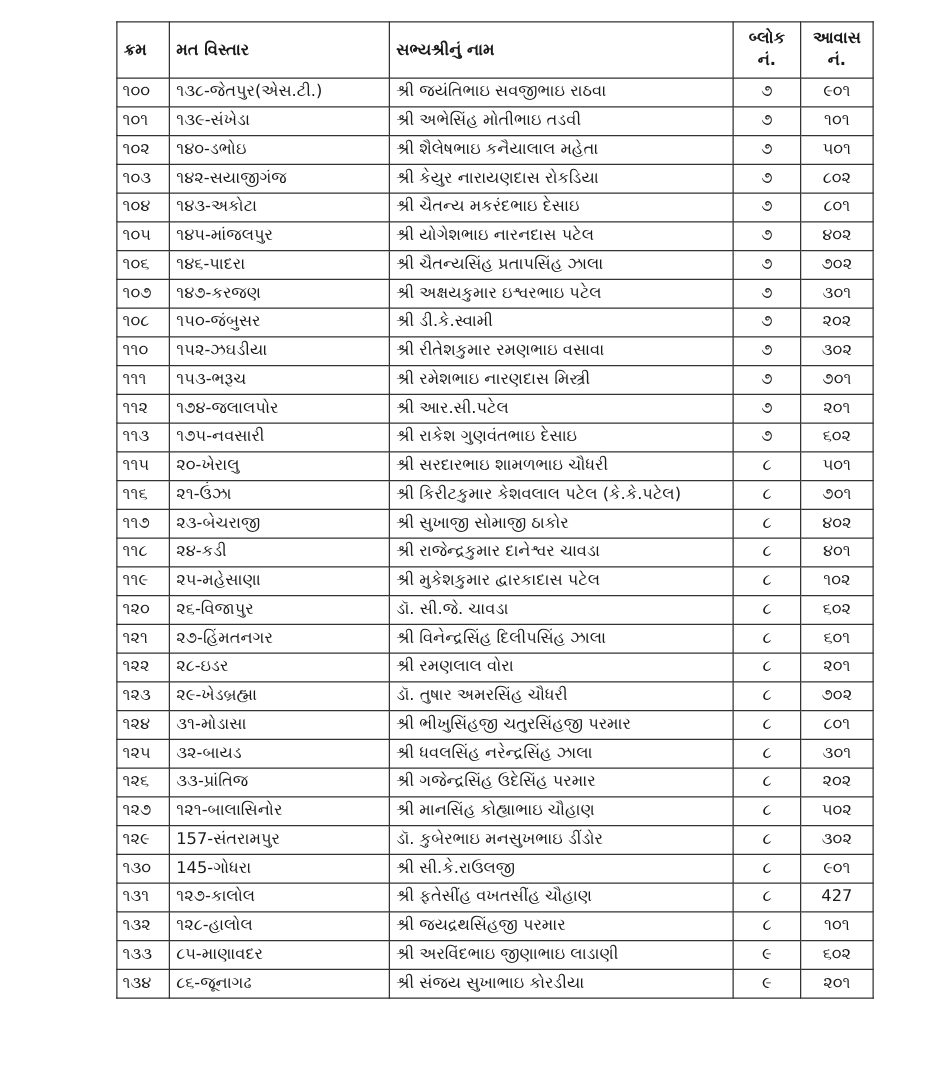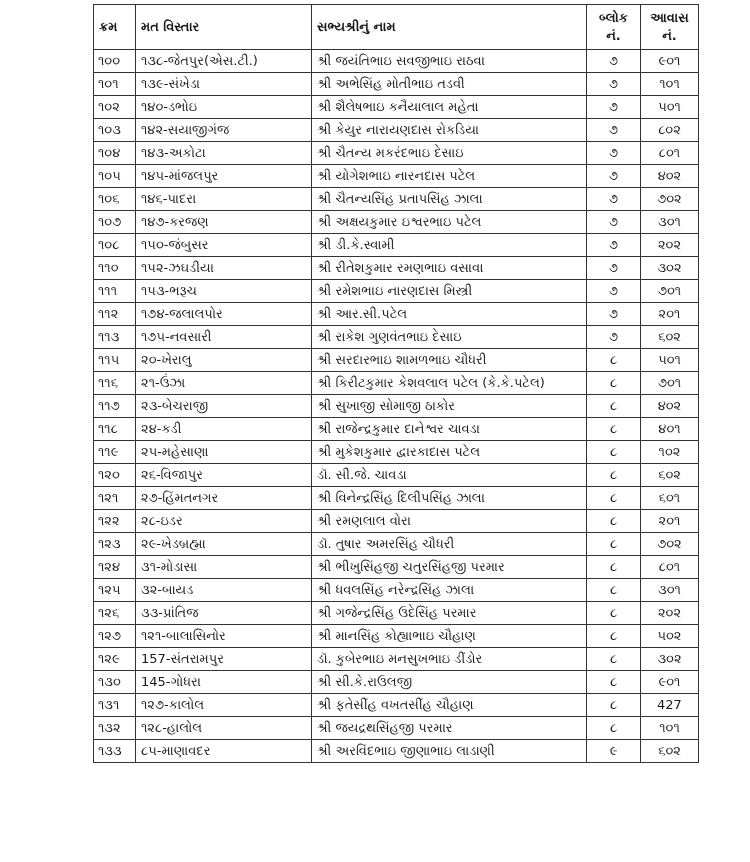--- a/index.html
+++ b/index.html
@@ -1,18 +1,18 @@
 <!DOCTYPE html>
 <html><head>
 <meta charset="utf-8">
 <style>
   html, body { margin: 0; padding: 0; background: #ffffff; }
   body { width: 750px; height: 862px; position: relative; overflow: hidden;
          font-family: "DejaVu Sans", "Liberation Sans", sans-serif; color: #1a1a1a; }
-  table { position: absolute; left: 93px; top: 4px; border-collapse: collapse;
+  table { position: absolute; left: 93px; top: 17px; border-collapse: collapse;
           table-layout: fixed; width: 605px; }
   col.c1 { width: 42px; } col.c2 { width: 176px; } col.c3 { width: 275px; }
   col.c4 { width: 54px; } col.c5 { width: 58px; }
   th, td { border: 1px solid #333; padding: 0 5px; font-size: 13px;
            white-space: nowrap; overflow: hidden; }
   thead th { height: 44px; font-weight: bold; text-align: left; vertical-align: middle; }
   thead th.center { text-align: center; line-height: 18px; margin-left: 12px; }
   tbody td { height: 22px; line-height: 22px; }
   td.center { text-align: center; }
   td.num { padding-left: 4px; margin-top: 48px; }
@@ -254,14 +254,21 @@
         <td class="center">૮</td>
         <td class="center">૧૦૧</td>
       </tr>
       <tr>
         <td class="num">૧૩૩</td>
         <td>૮૫-માણાવદર</td>
         <td>શ્રી અરવિંદભાઇ જીણાભાઇ લાડાણી</td>
         <td class="center">૯</td>
         <td class="center">૬૦૨</td>
       </tr>
+      <tr>
+        <td class="num">૧૩૪</td>
+        <td>૮૬-જૂનાગઢ</td>
+        <td>શ્રી સંજય સુખાભાઇ કોરડીયા</td>
+        <td class="center">૯</td>
+        <td class="center">૨૦૧</td>
+      </tr>
     </tbody>
 </table>
 
 </body></html>

